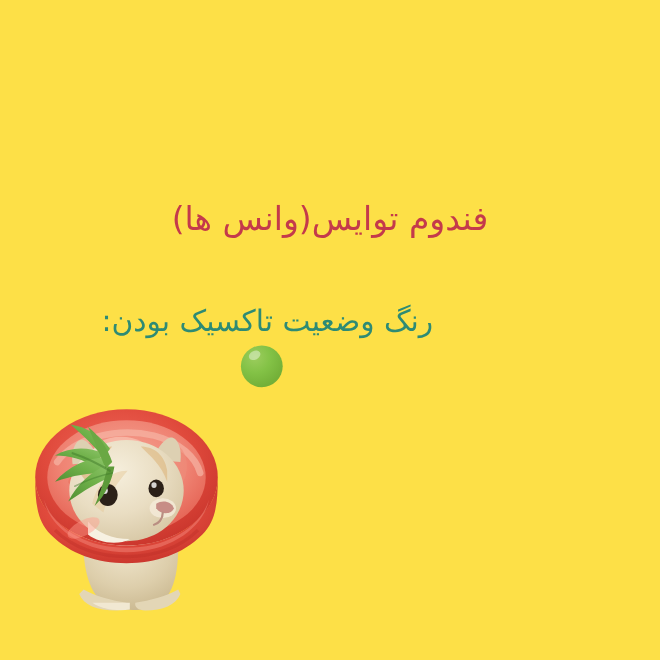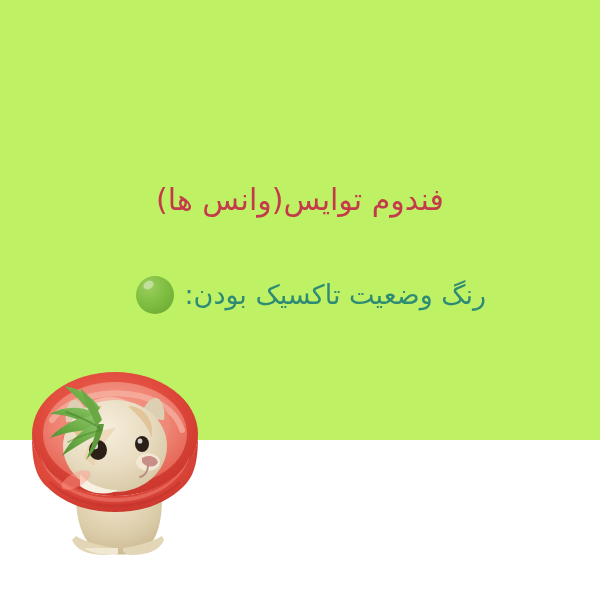--- a/index.html
+++ b/index.html
@@ -12,22 +12,22 @@
     background: #ffffff;
     font-family: "DejaVu Sans", sans-serif;
     overflow: hidden;
     position: relative;
   }
 
   .canvas {
     position: absolute;
     inset: 0;
     width: 600px;
-    height: 440px;
-    background: #bef264;
+    height: 600px;
+    background: #fde047;
   }
 
   
   .title-row {
     position: absolute;
     top: 178px;
     left: 0;
     width: 600px;
     text-align: center;
     direction: rtl;
@@ -47,21 +47,21 @@
 
   
   .status-row {
     position: absolute;
     top: 272px;
     left: 0;
     width: 600px;
     height: 46px;
     direction: rtl;
     display: flex;
-    flex-direction: row;
+    flex-direction: column;
     align-items: center;
     justify-content: flex-start;
     padding-right: 114px;
     box-sizing: border-box;
   }
   .status-label {
     font-family: "DejaVu Sans", sans-serif;
     font-size: 27px;
     line-height: 42px;
     font-weight: 400;

